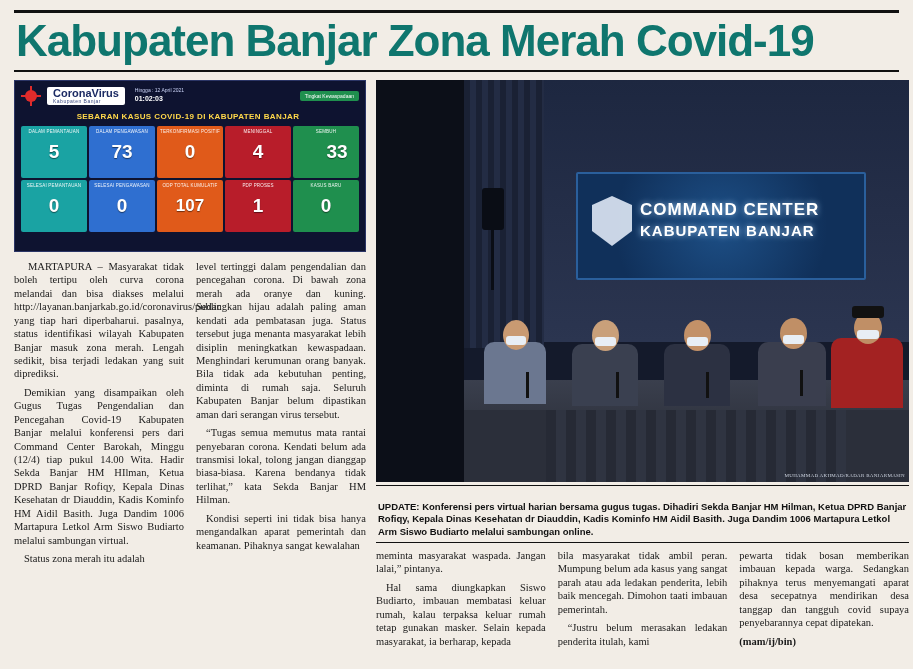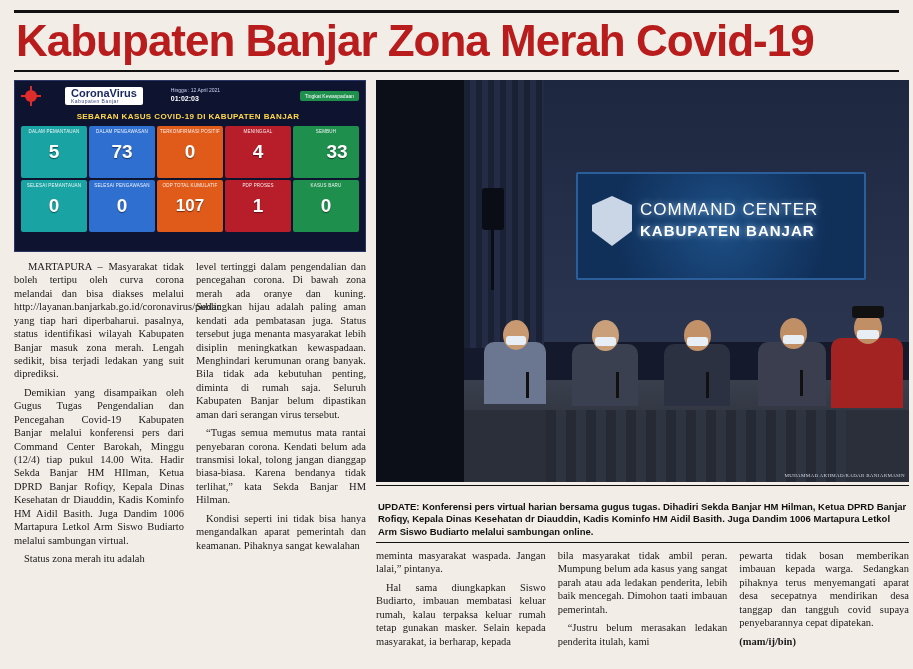--- a/index.html
+++ b/index.html
@@ -20,21 +20,21 @@
   .rule{
     height:3px;background:#111;margin:2px 0 0 0;
   }
   .headline{
     font-family:"Liberation Sans", sans-serif;
     font-weight:bold;
     font-size:44px;
     letter-spacing:-1px;
     line-height:1.02;
     margin:6px 0 6px 2px;
-    color:#b91c1c;
+    color:#0f766e;
   }
   .headline-rule{height:2px;background:#111;margin-bottom:8px;}
   .content{
     display:flex;
     gap:10px;
   }
   .left-col{width:352px;}
   .right-col{width:533px;}
 
   
@@ -42,21 +42,21 @@
     background:#0e1330;
     border:1px solid #2b3566;
     width:352px;
     height:172px;
     position:relative;
     box-sizing:border-box;
     color:#fff;
     font-family:"Liberation Sans", sans-serif;
   }
   .info-top{
-    display:flex;align-items:center;gap:24px;
+    display:flex;align-items:center;gap:6px;
     padding:5px 6px 2px 6px;
   }
   .virus-icon{width:20px;height:20px;position:relative;flex:none;}
   .virus-icon .core{
     position:absolute;left:4px;top:4px;width:12px;height:12px;border-radius:50%;
     background:#e02b2b;
   }
   .virus-icon .sp{position:absolute;background:#e02b2b;width:2px;height:5px;left:9px;}
   .corona-badge{
     background:#ffffff;color:#123;padding:1px 6px;border-radius:2px;
@@ -117,21 +117,21 @@
     background:radial-gradient(circle at 50% 50%,#1d4f86,#10305a 70%);
     border:2px solid #2a5f9c;border-radius:2px;
   }
   .ph-screen .logo{
     position:absolute;left:14px;top:22px;width:40px;height:50px;background:#dfe8f5;
     clip-path:polygon(50% 0,100% 18%,100% 70%,50% 100%,0 70%,0 18%);
     opacity:.9;
   }
   .ph-screen .cc1{
     position:absolute;left:62px;top:26px;color:#fff;font-family:"Liberation Sans",sans-serif;
-    font-weight:normal;font-size:17px;letter-spacing:1px;text-shadow:0 0 6px rgba(180,220,255,.8);
+    font-weight:bold;font-size:17px;letter-spacing:1px;text-shadow:0 0 6px rgba(180,220,255,.8);
   }
   .ph-screen .cc2{
     position:absolute;left:62px;top:48px;color:#fff;font-family:"Liberation Sans",sans-serif;
     font-weight:bold;font-size:15px;letter-spacing:1px;text-shadow:0 0 6px rgba(180,220,255,.8);
   }
   .ph-table{
     position:absolute;left:88px;top:300px;width:445px;height:102px;
     background:linear-gradient(#3a3f4d,#23262f);
   }
   .ph-table-front{position:absolute;left:88px;top:330px;width:445px;height:72px;background:#2b2f3a;}

